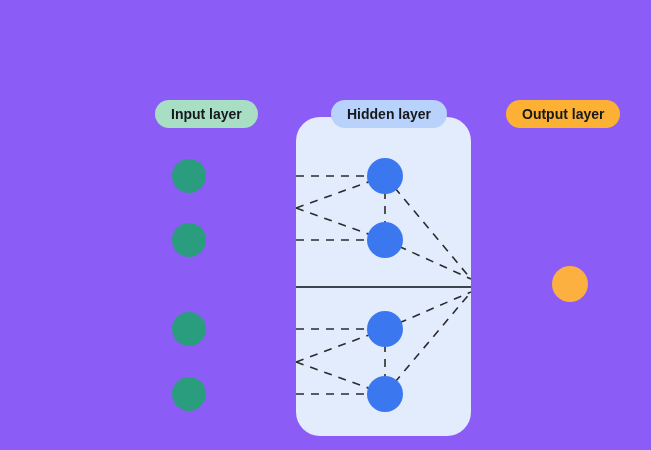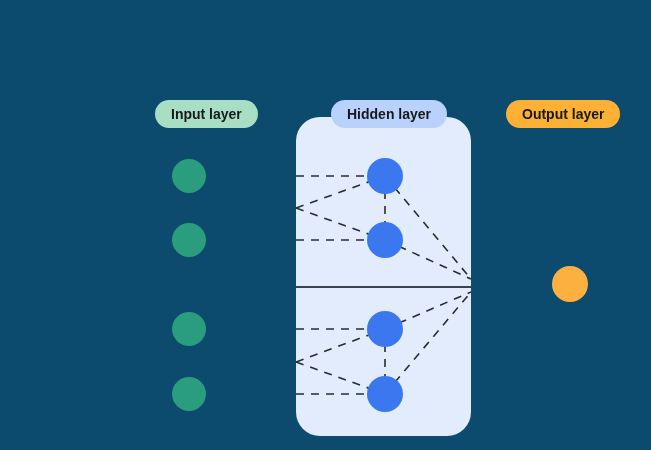--- a/index.html
+++ b/index.html
@@ -12,21 +12,21 @@
     height: 450px;
     position: relative;
     overflow: hidden;
     font-family: "Liberation Sans", sans-serif;
   }
   #stage {
     position: absolute;
     left: 0; top: 0;
     width: 651px;
     height: 450px;
-    background: #0c4a6e;
+    background: #8b5cf6;
   }
   .layer-badge {
     position: absolute;
     height: 28px;
     line-height: 28px;
     padding: 0 16px;
     border-radius: 14px;
     font-size: 14px;
     font-weight: bold;
     color: #16181d;

